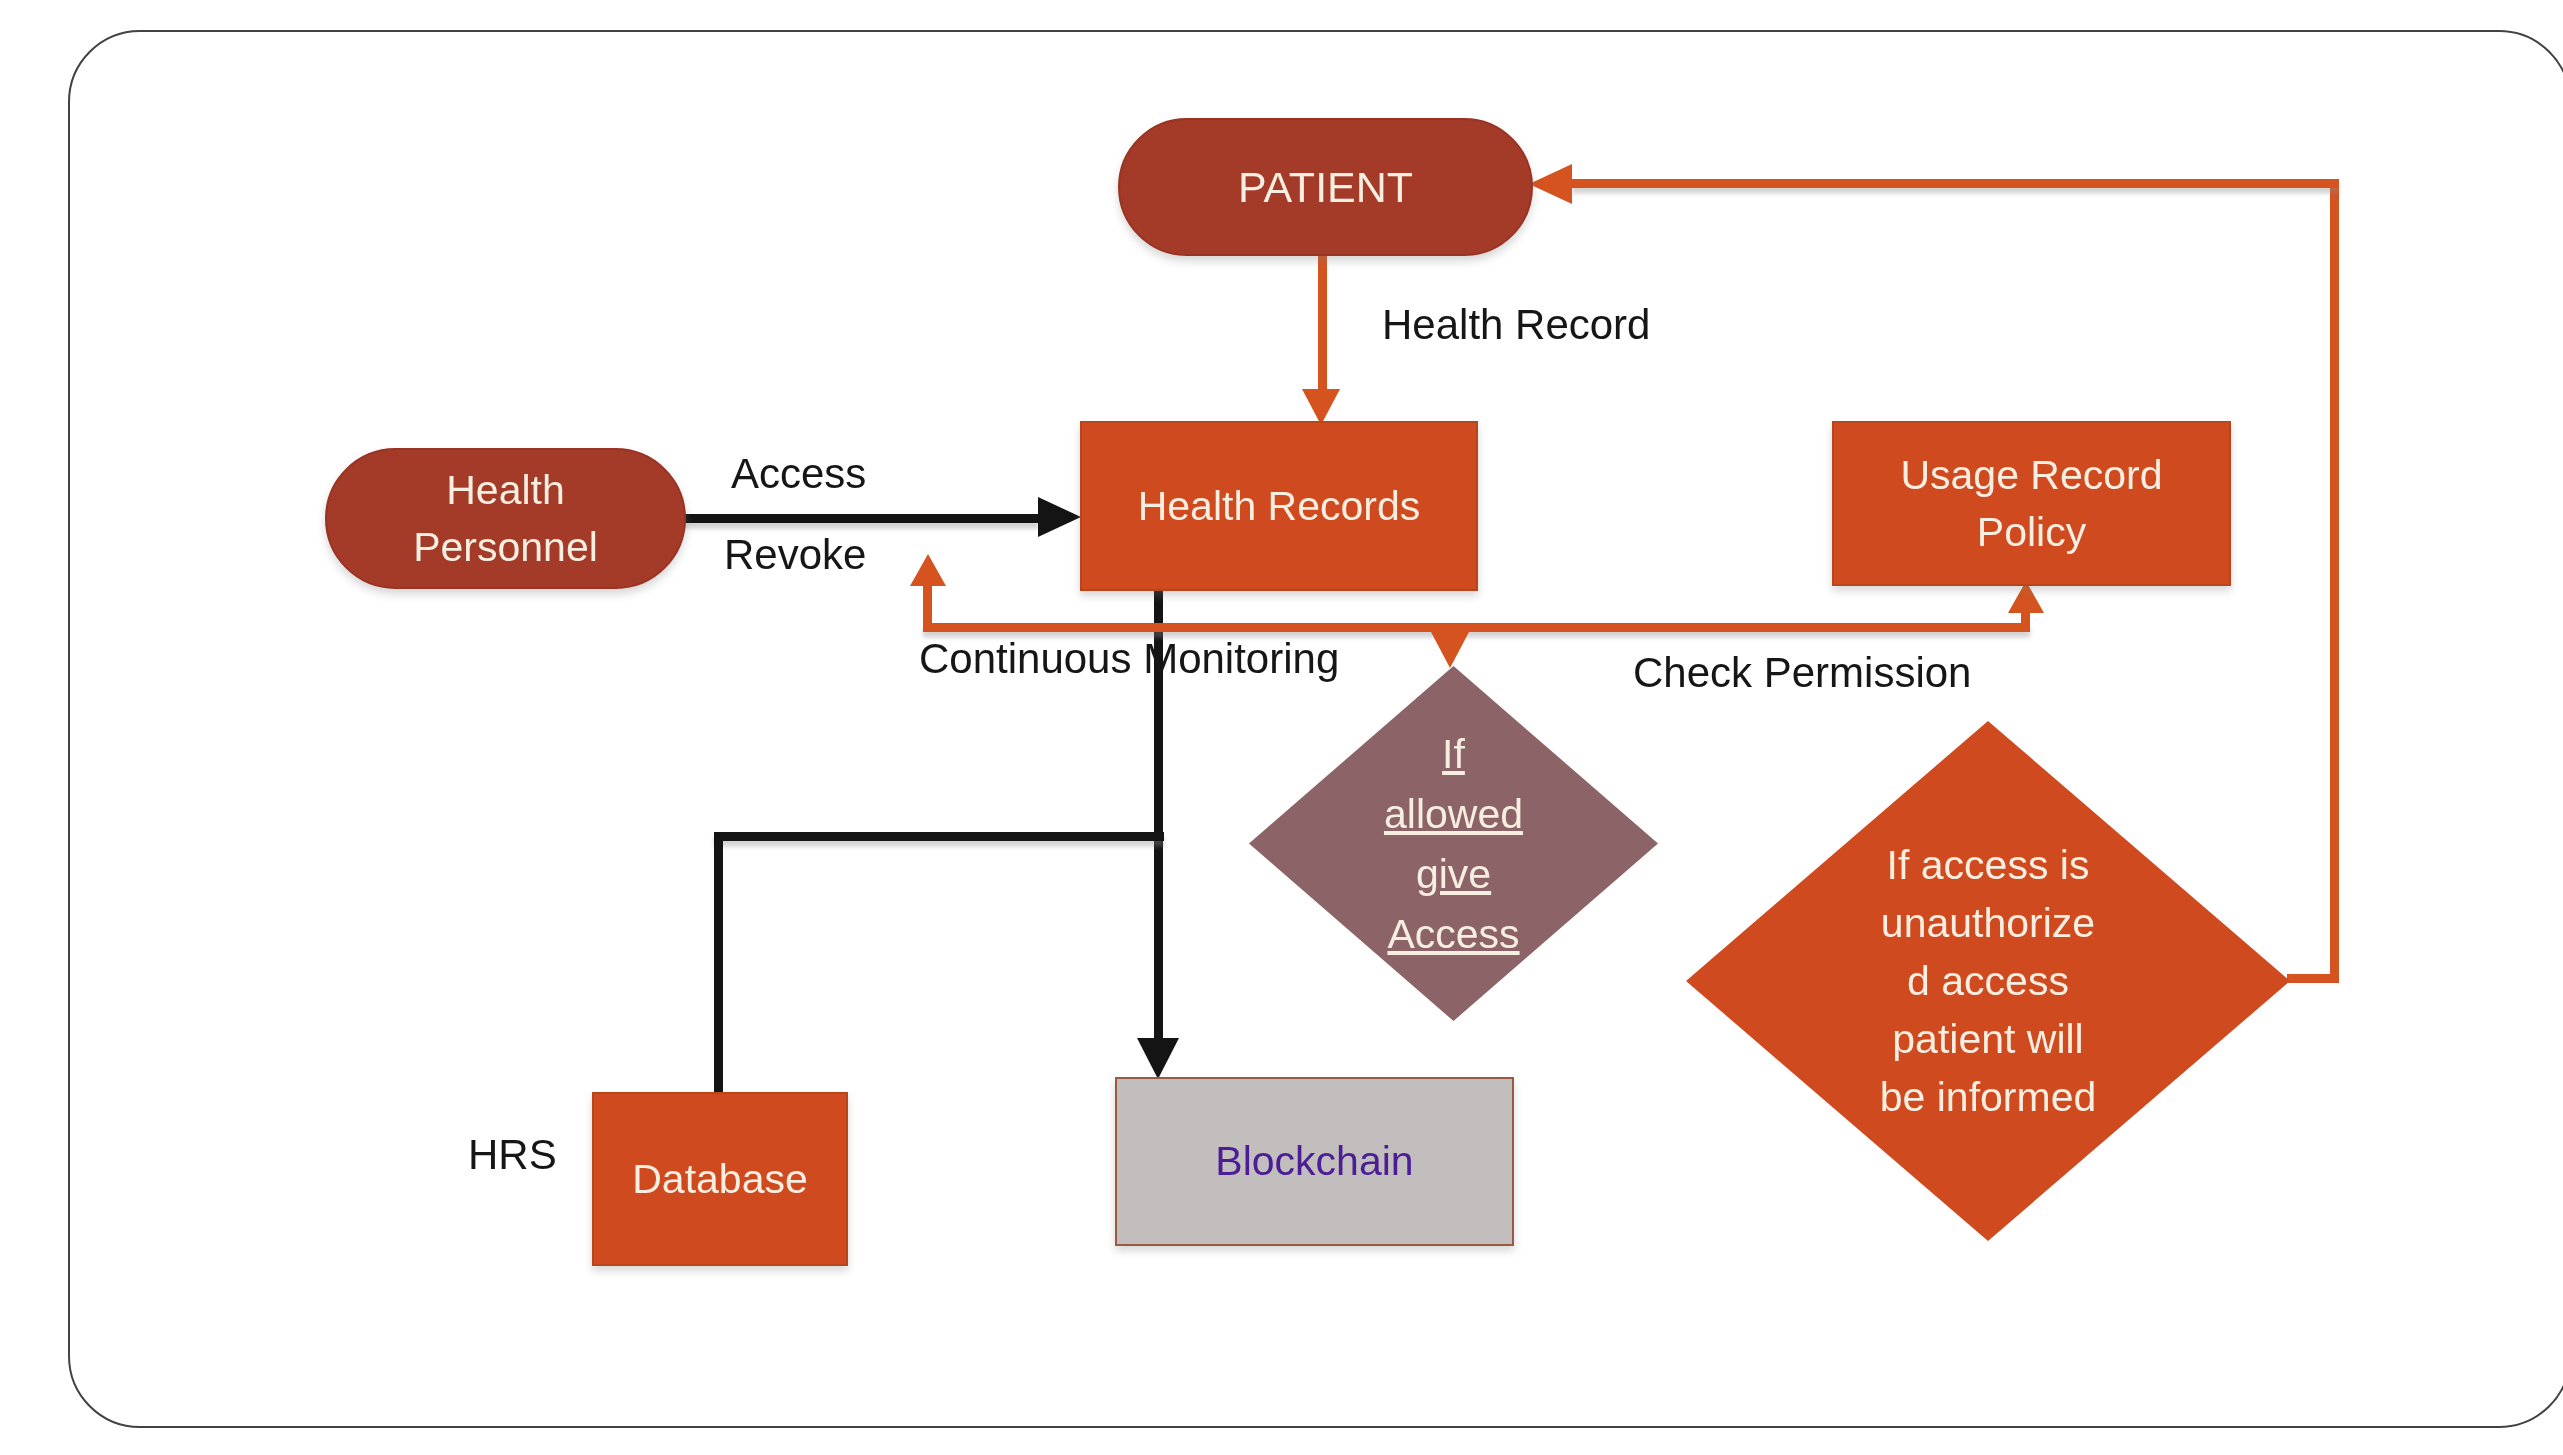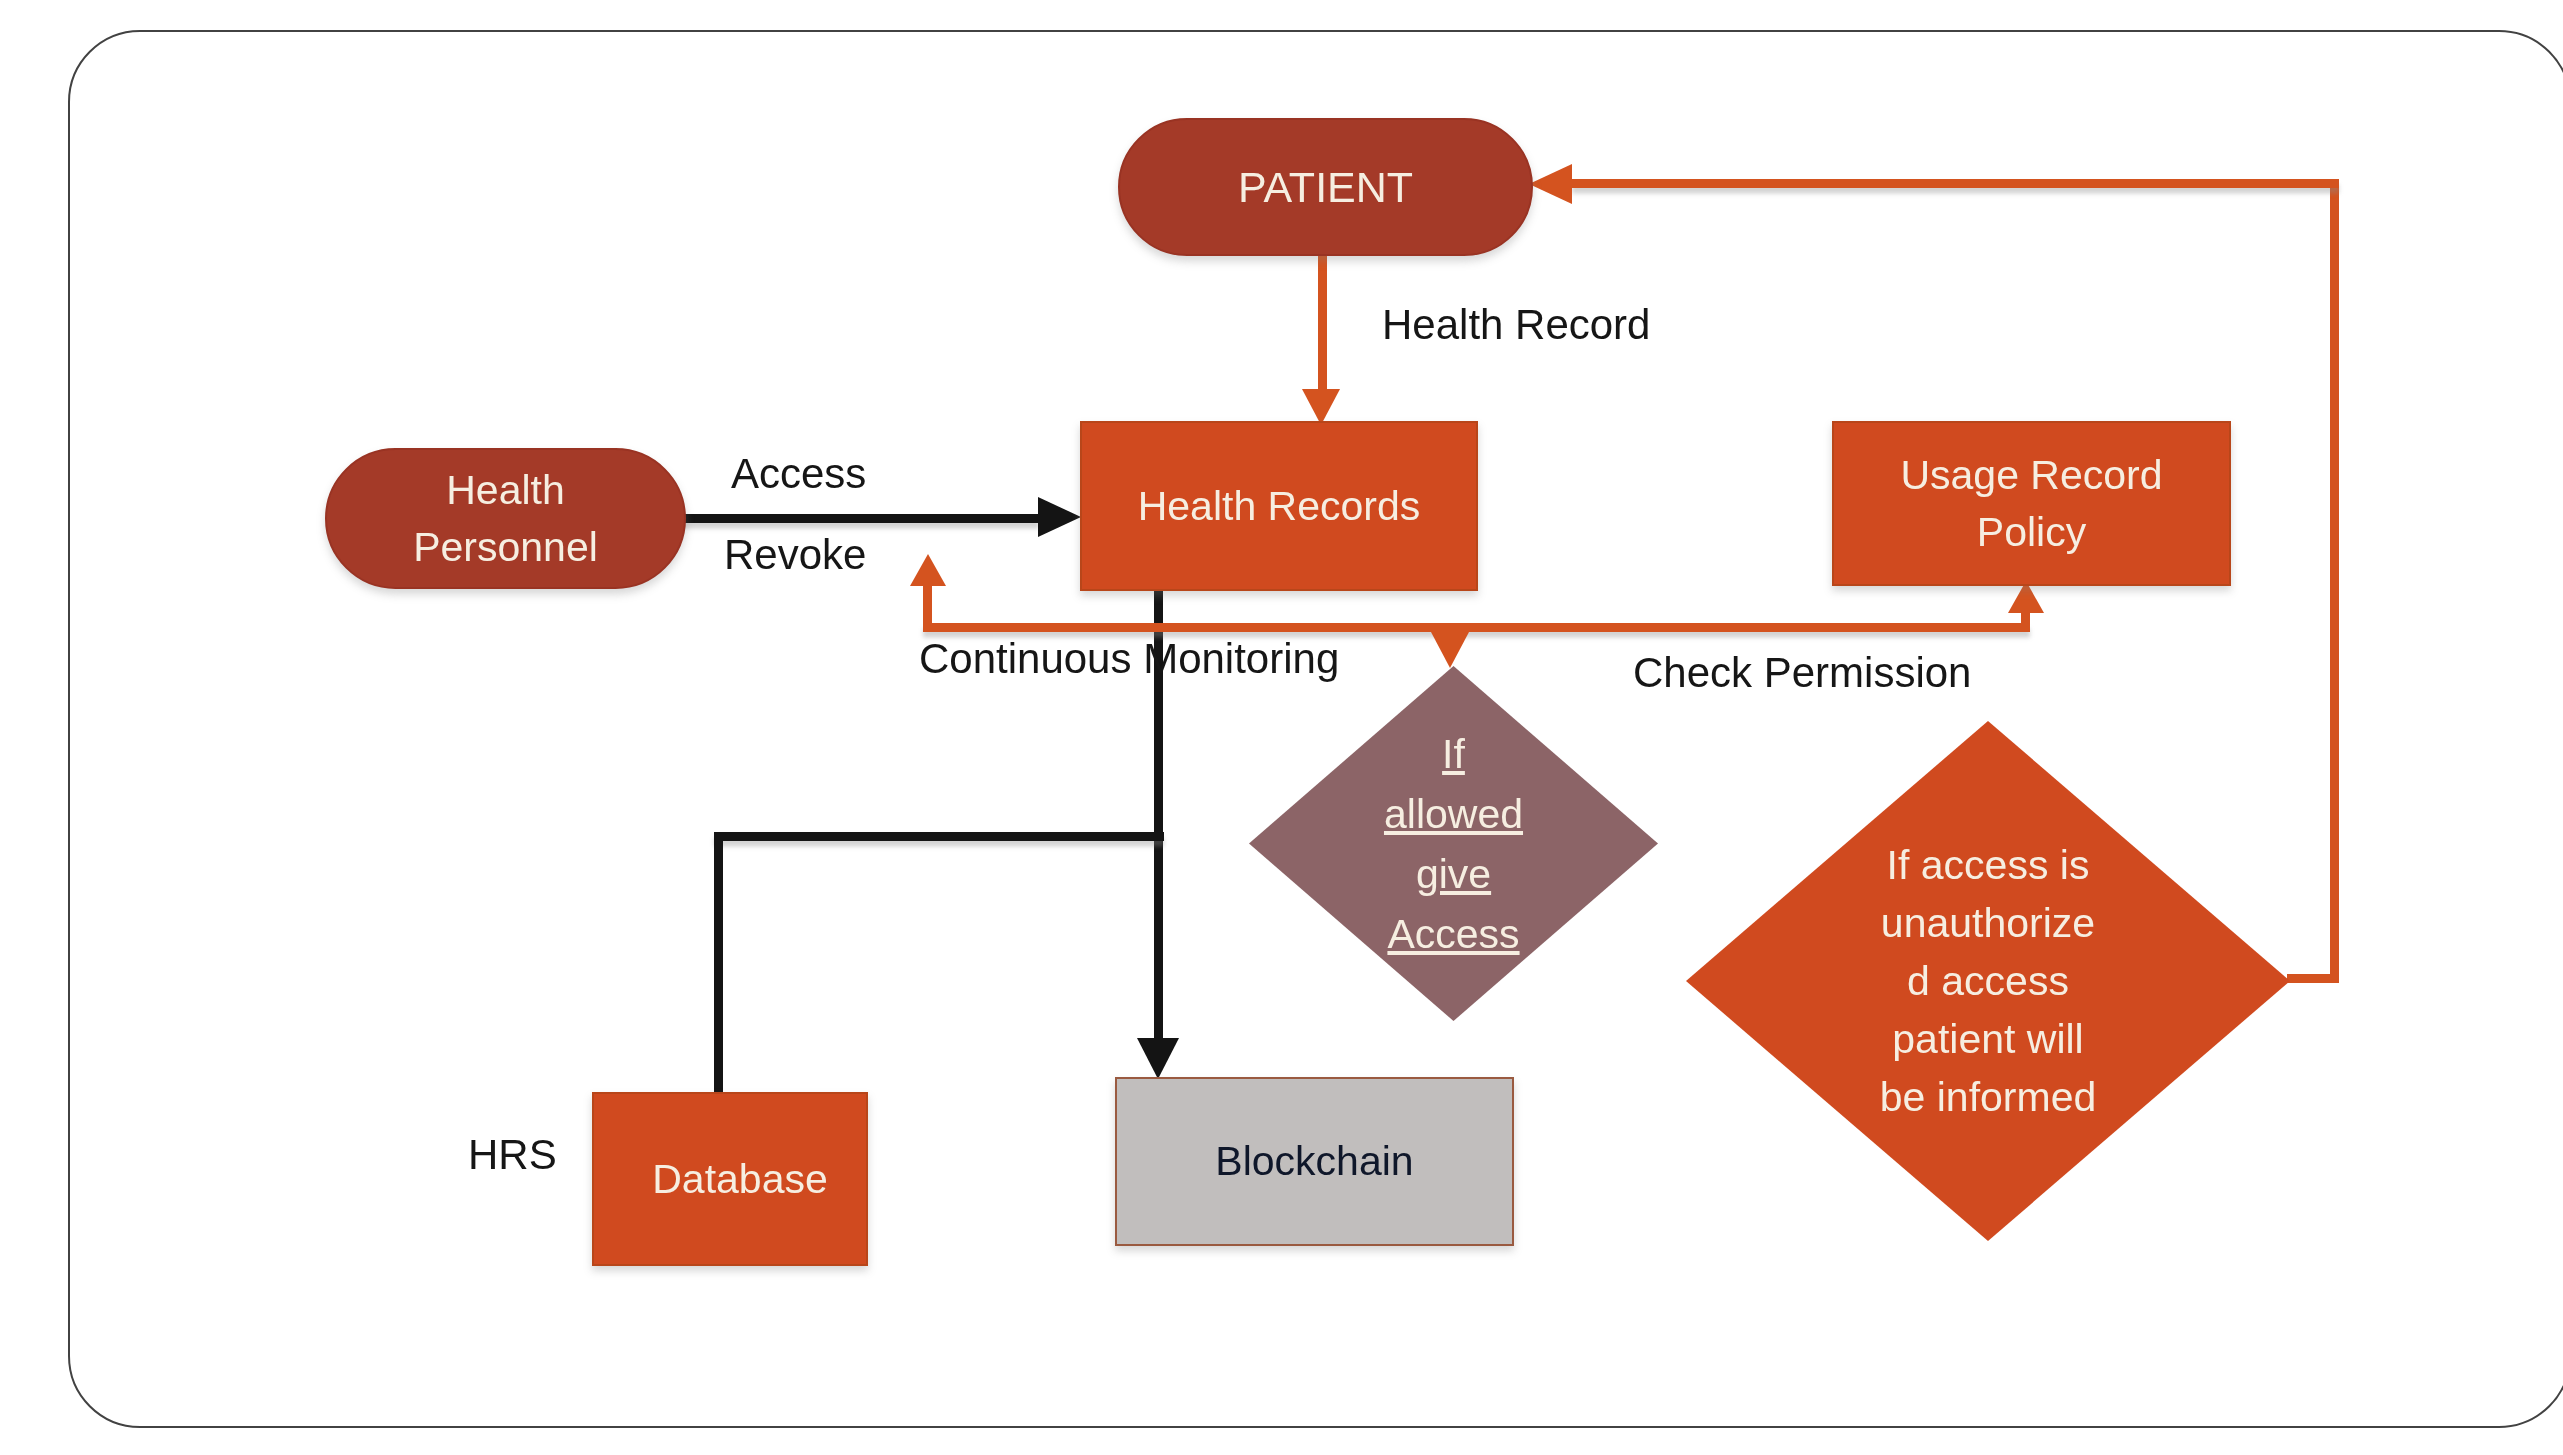--- a/index.html
+++ b/index.html
@@ -21,22 +21,22 @@
         box-shadow:0 5.4px 8px rgba(125,125,125,.30);}
   .gbox{background:#C1BEBD;border:2.7px solid #9A5A40;
         box-shadow:0 5.4px 8px rgba(125,125,125,.30);}
   .diamond{clip-path:polygon(50% 0%,100% 50%,50% 100%,0% 50%);
            filter:drop-shadow(0 5.4px 5.4px rgba(125,125,125,.30));}
 
   .n-patient{left:1082px;top:118px;width:411px;height:134px;font-size:43px;}
   .n-hp{left:289px;top:448px;width:357px;height:137px;justify-content:center;}
   .n-hr{left:1044px;top:421px;width:394px;height:166px;}
   .n-ucp{left:1796px;top:421px;width:395px;height:161px;}
-  .n-db{left:556px;top:1092px;width:252px;height:170px;padding-left:20px;}
-  .n-bc{left:1079px;top:1077px;width:395px;height:165px;color:#0f172a;}
+  .n-db{left:556px;top:1092px;width:252px;height:170px;}
+  .n-bc{left:1079px;top:1077px;width:395px;height:165px;color:#4c1d95;}
   .n-allow{left:1213px;top:666px;width:409px;height:355px;background:#8C6467;
            line-height:60px;text-decoration:underline;}
   .n-unauth{left:1650px;top:721px;width:604px;height:520px;background:#D04A1F;
             line-height:58px;}
 
   
   .ln{position:absolute;}
   .black{background:#141414;}
   .orange{background:#D4531F;}
   .hshadow{box-shadow:0 5.4px 4.5px rgba(140,140,140,.38);}

